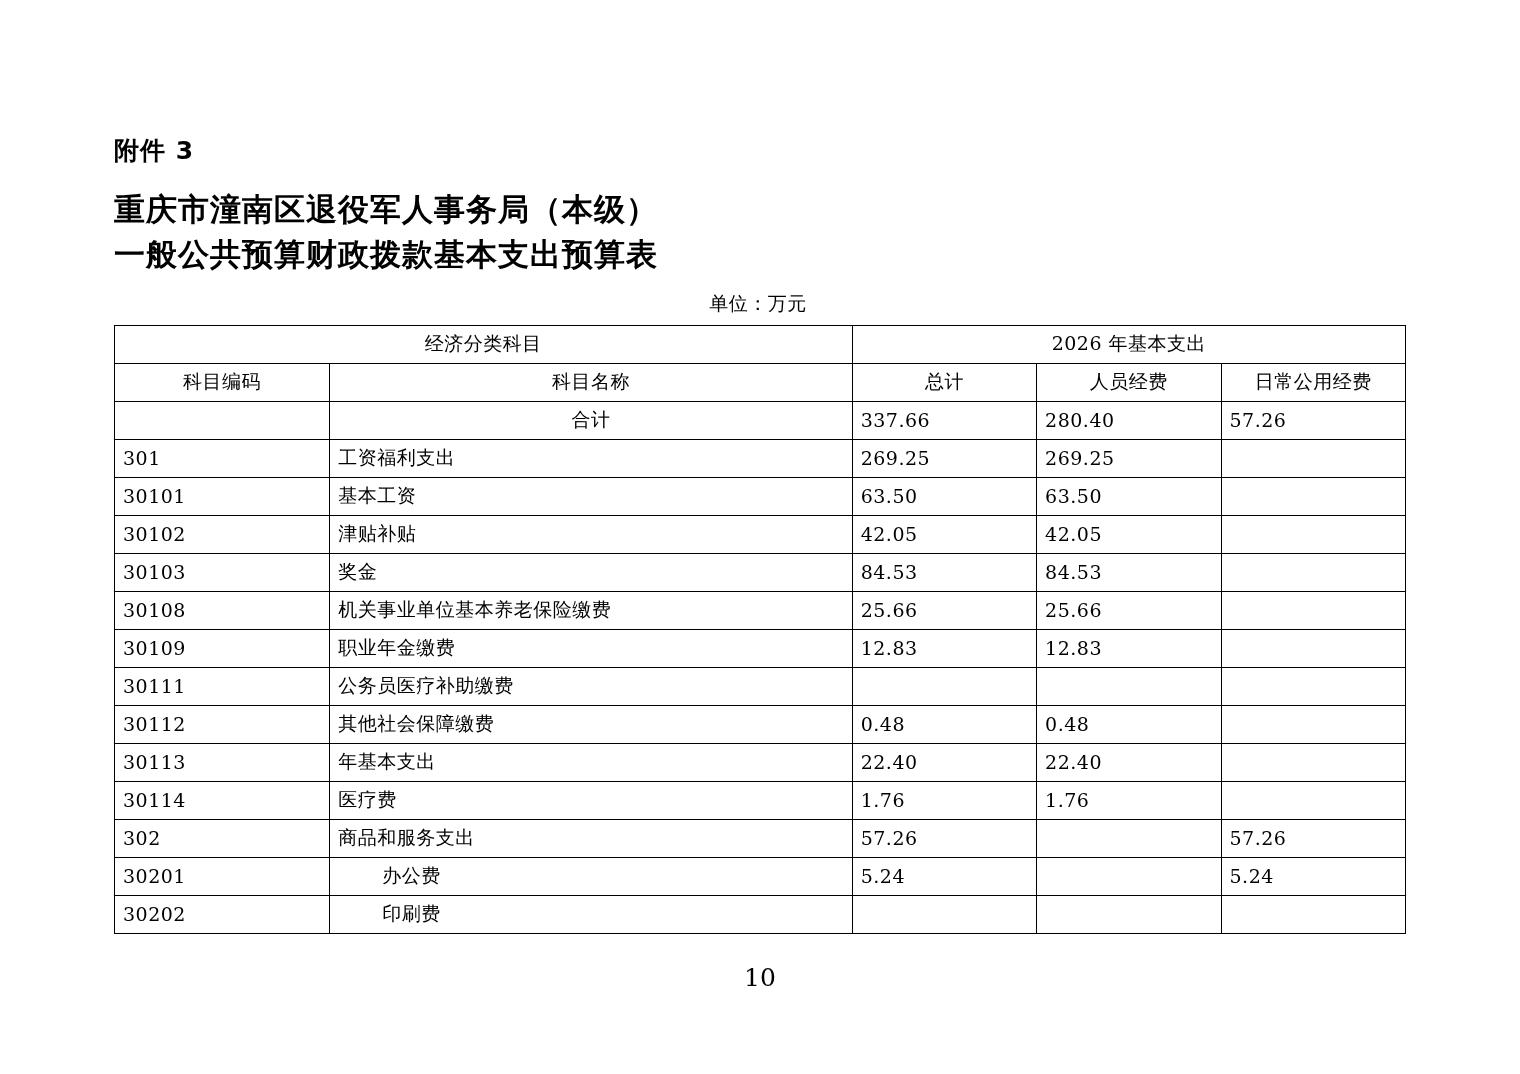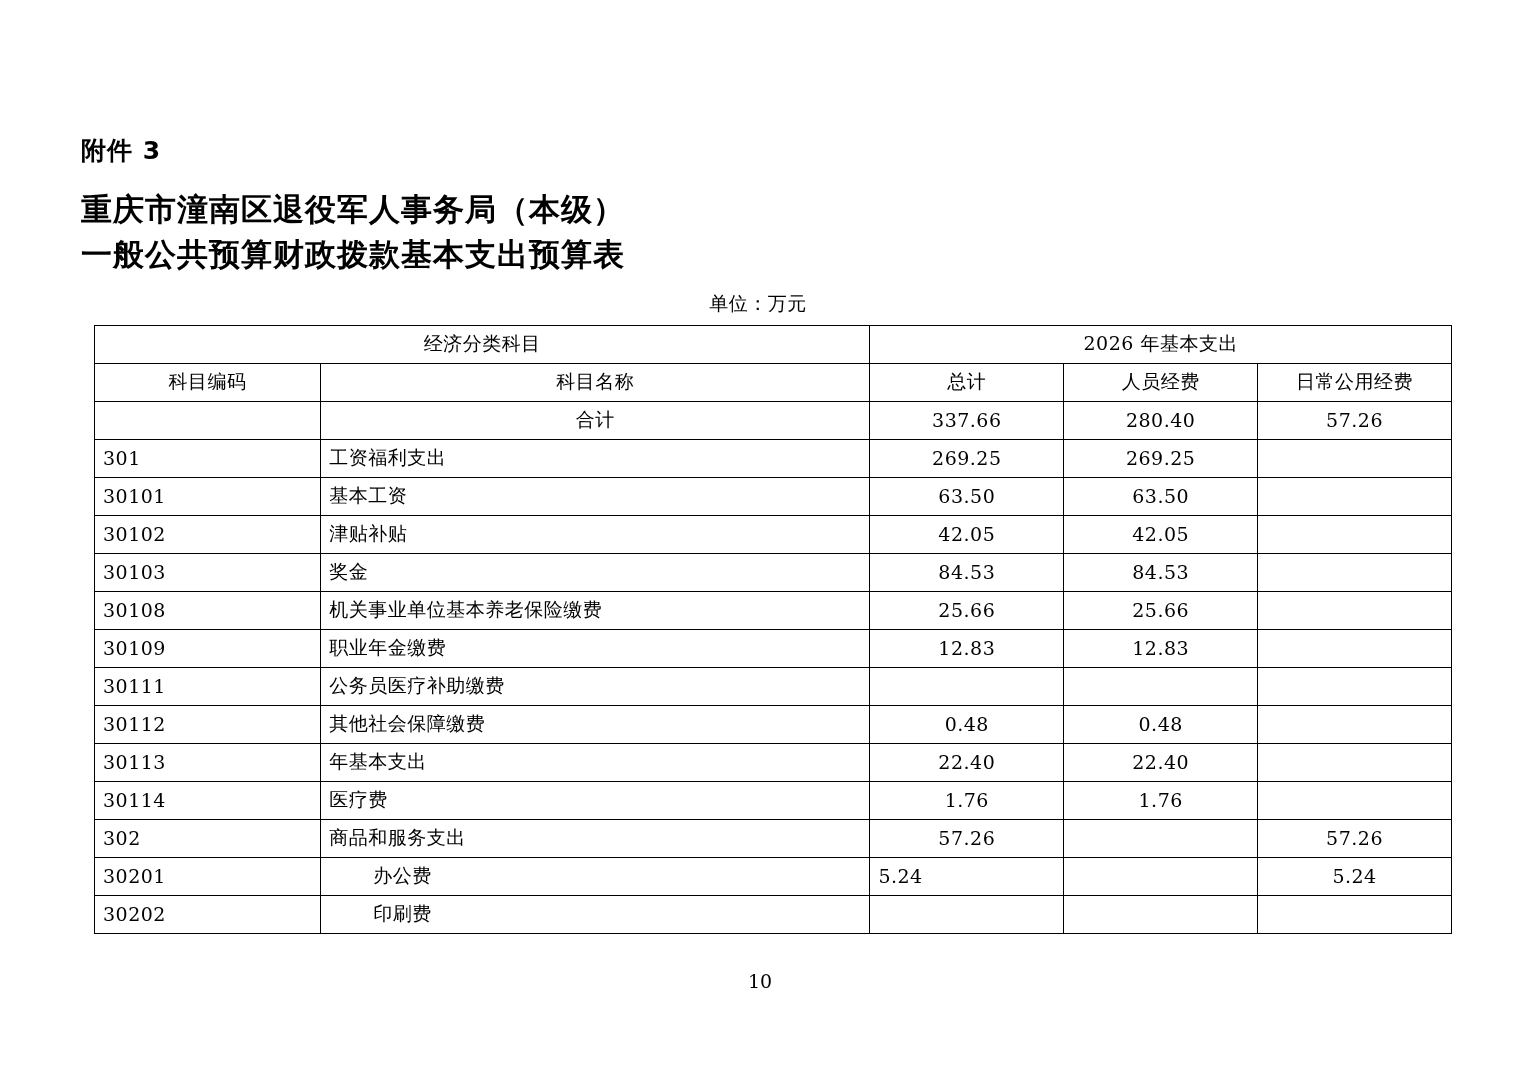--- a/index.html
+++ b/index.html
@@ -13,21 +13,21 @@
     font-family: "Liberation Serif", "DejaVu Serif", serif;
     color: #000000;
     position: relative;
     overflow: hidden;
   }
   .page {
     position: relative;
     width: 1520px;
     height: 1074px;
     box-sizing: border-box;
-    padding: 0 81px;
+    padding: 0 114px;
   }
   .attachment-label {
     font-family: "DejaVu Sans", "Liberation Sans", sans-serif;
     font-size: 25px;
     font-weight: bold;
     margin: 0;
     padding-top: 138px;
     line-height: 1;
     letter-spacing: 1px;
   }
@@ -49,50 +49,49 @@
     font-family: "DejaVu Serif", "Liberation Serif", serif;
     padding-top: 14px;
     padding-right: 4px;
     letter-spacing: 0.5px;
   }
   table.budget {
     border-collapse: collapse;
     width: 100%;
     margin-top: 8px;
     table-layout: fixed;
-    margin-left: 13px;
   }
   table.budget td, table.budget th {
     border: 1px solid #000000;
     font-weight: normal;
     font-size: 19px;
     font-family: "DejaVu Serif", "Liberation Serif", serif;
     height: 38px;
     padding: 2px 8px;
     box-sizing: border-box;
     letter-spacing: 0.5px;
   }
   .c-center { text-align: center; }
-  .c-right  { text-align: center; }
+  .c-right  { text-align: left; }
   .c-left   { text-align: left; }
   .col-code  { width: 210px; }
   .col-name  { width: 510px; }
   .col-total { width: 180px; }
   .col-pers  { width: 180px; }
   .col-daily { width: 180px; }
   .indent-1 { padding-left: 22px; }
   .indent-2 { padding-left: 40px; }
   .num-left { text-align: left; padding-left: 10px; }
   .page-number {
     position: absolute;
     bottom: 82px;
     left: 0;
     width: 100%;
     text-align: center;
-    font-size: 19px;
+    font-size: 25px;
     font-family: "DejaVu Serif", "Liberation Serif", serif;
   }
 </style>
 </head>
 <body>
 
 <div class="page">
 
   <div class="attachment-label">附件 3</div>
 

